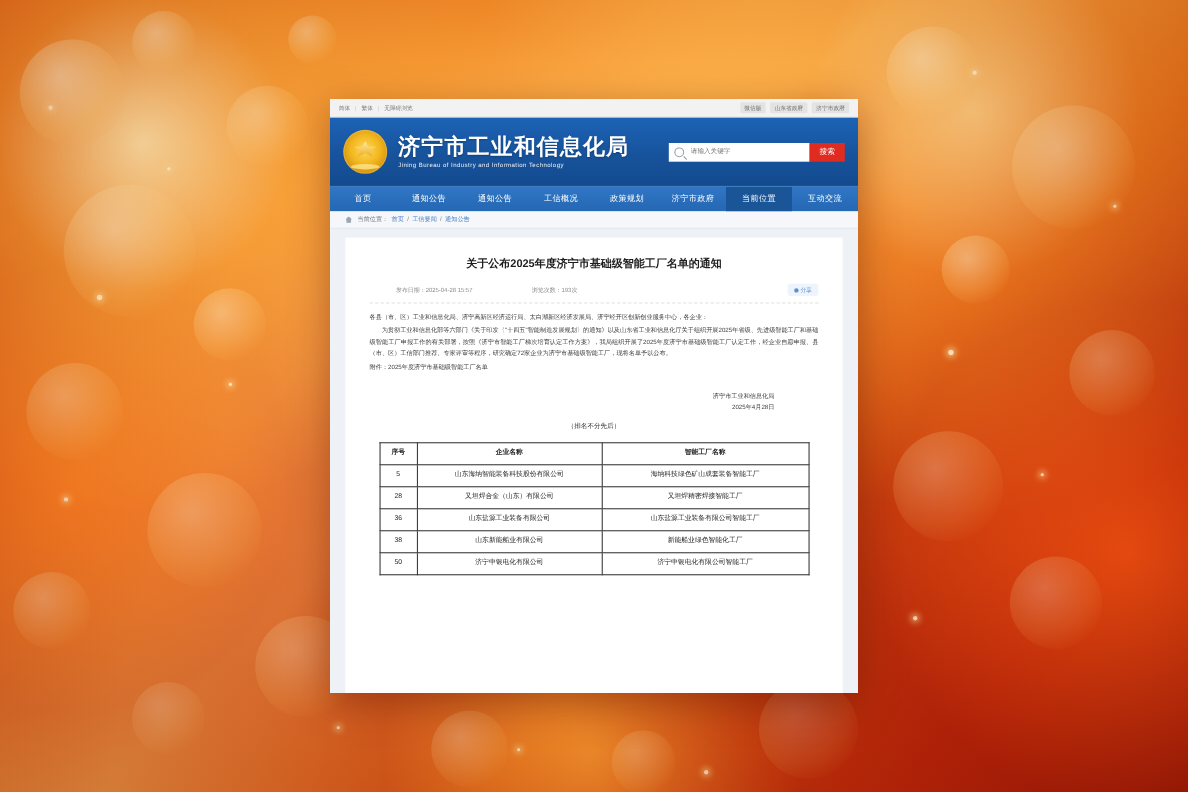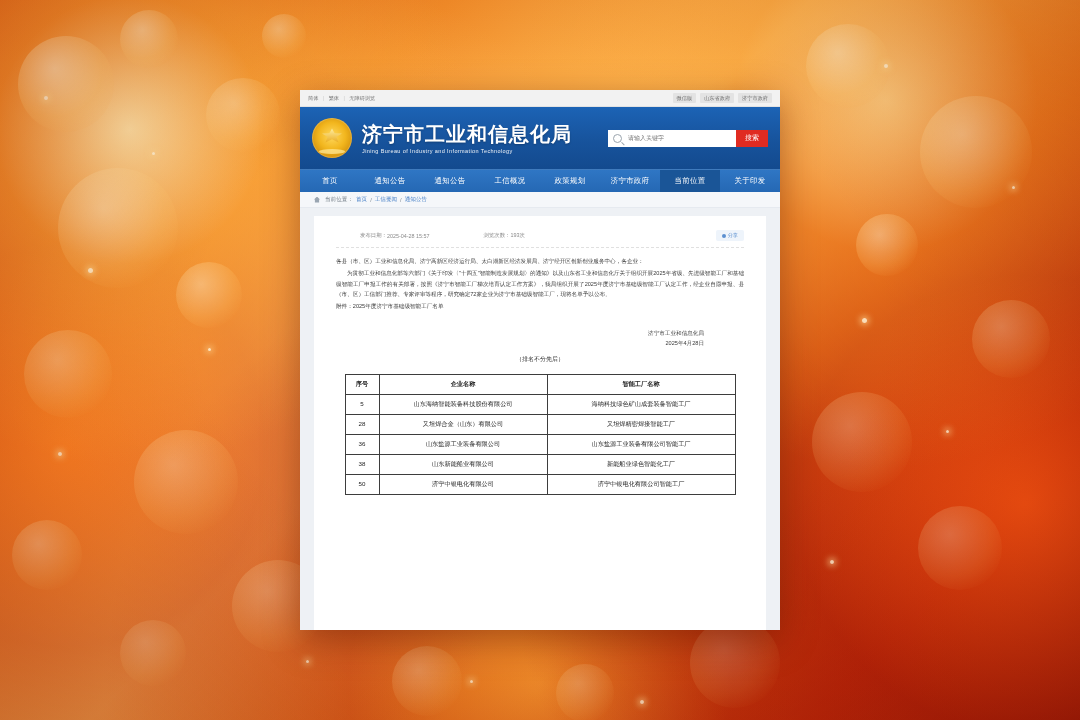--- a/index.html
+++ b/index.html
@@ -405,36 +405,37 @@
   </div>
 
   <div class="navbar">
     <div class="item">首页</div>
     <div class="item">通知公告</div>
     <div class="item">通知公告</div>
     <div class="item">工信概况</div>
     <div class="item">政策规划</div>
     <div class="item">济宁市政府</div>
     <div class="item active">当前位置</div>
-    <div class="item">关于印发</div>
+    <div class="item">互动交流</div>
   </div>
 
   <div class="crumb-bar">
     <span class="home-ico"></span>
     <span>当前位置：</span>
     <span class="link">首页</span>
     <span>/</span>
     <span class="link">工信要闻</span>
     <span>/</span>
     <span class="link">通知公告</span>
   </div>
 
   <div class="page">
     <div class="paper">
 
+      <div class="doc-title">关于公布2025年度济宁市基础级智能工厂名单的通知</div>
 
       <div class="meta-row">
         <span class="m1">发布日期：</span>
         <span>2025-04-28 15:57</span>
         <span class="m2">浏览次数：</span>
         <span>193次</span>
         <span class="share-btn">
           <span class="dot"></span>
           <span>分享</span>
         </span>

